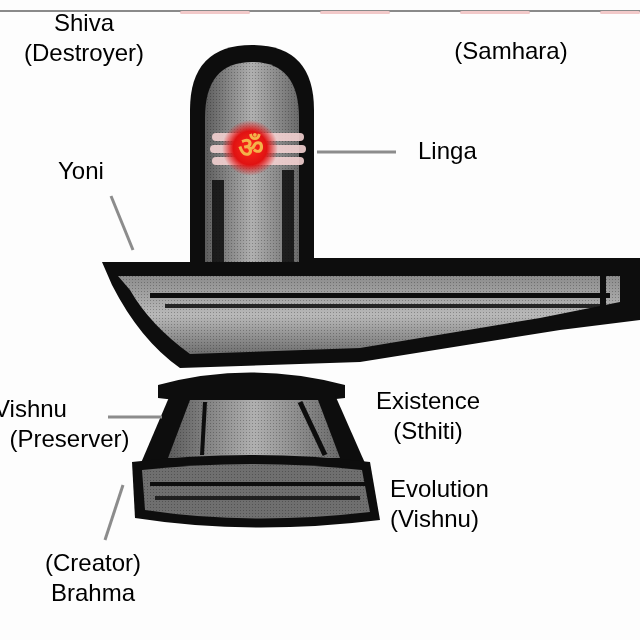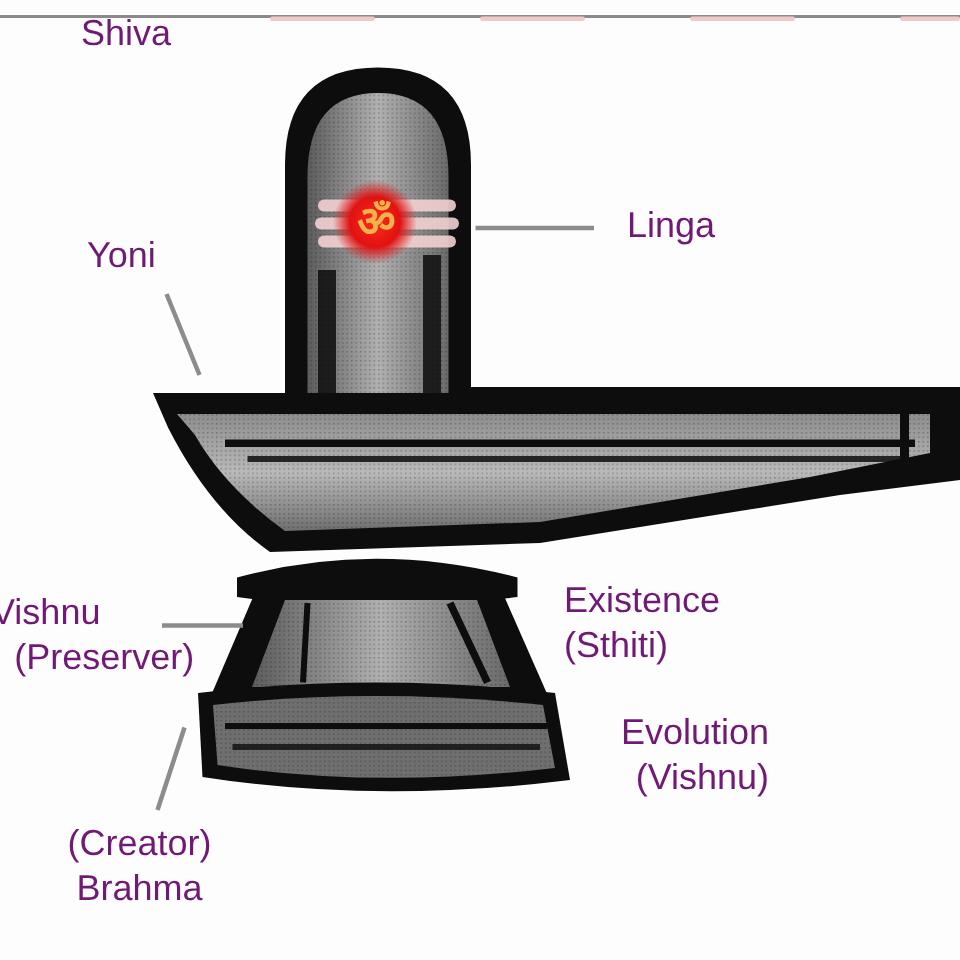--- a/index.html
+++ b/index.html
@@ -12,21 +12,21 @@
   }
   .top-rule {
     position: absolute; left: 0; top: 10px; width: 640px; height: 2px;
     background: #8a8a8a;
   }
   .top-tint {
     position: absolute; top: 11px; height: 3px; background: #f2c9c9; border-radius: 2px;
   }
   .label {
     position: absolute; font-size: 24px; line-height: 30px; text-align: center;
-    white-space: nowrap; color: #701a75;
+    white-space: nowrap; color: #000000;
   }
   .label .line { display: block; }
   .diagram { position: absolute; left: 0; top: 0; width: 640px; height: 640px; }
 </style>
 </head>
 <body>
 
 <div class="top-rule"></div>
 <div class="top-tint" style="left:180px;width:70px"></div>
 <div class="top-tint" style="left:320px;width:70px"></div>
@@ -104,44 +104,46 @@
     <line x1="111" y1="196" x2="133" y2="250"></line>
     <line x1="108" y1="417" x2="162" y2="417"></line>
     <line x1="123" y1="485" x2="105" y2="540"></line>
   </g>
 </svg>
 
 <div style="position:absolute;left:232px;top:128px;width:38px;height:40px;font-family:'DejaVu Sans',sans-serif;font-size:28px;line-height:40px;text-align:center;color:#f4b24a;font-weight:bold;">ॐ</div>
 
 <div class="label" style="left:8px;top:8px;width:152px;">
   <span class="line">Shiva</span>
+  <span class="line">(Destroyer)</span>
 </div>
 
 <div class="label" style="left:438px;top:36px;width:146px;">
+  <span class="line">(Samhara)</span>
 </div>
 
 <div class="label" style="left:418px;top:136px;text-align:right;">
   <span class="line">Linga</span>
 </div>
 
 <div class="label" style="left:58px;top:156px;text-align:center;">
   <span class="line">Yoni</span>
 </div>
 
 <div class="label" style="left:-8px;top:394px;width:155px;">
   <span class="line" style="text-align:left;padding-left:2px;">Vishnu</span>
   <span class="line">(Preserver)</span>
 </div>
 
-<div class="label" style="left:376px;top:386px;text-align:left;">
+<div class="label" style="left:376px;top:386px;text-align:center;">
   <span class="line">Existence</span>
   <span class="line">(Sthiti)</span>
 </div>
 
-<div class="label" style="left:390px;top:474px;text-align:right;margin-left:24px;">
+<div class="label" style="left:390px;top:474px;text-align:left;">
   <span class="line">Evolution</span>
   <span class="line">(Vishnu)</span>
 </div>
 
 <div class="label" style="left:30px;top:548px;width:126px;">
   <span class="line">(Creator)</span>
   <span class="line">Brahma</span>
 </div>
 
 </body></html>

